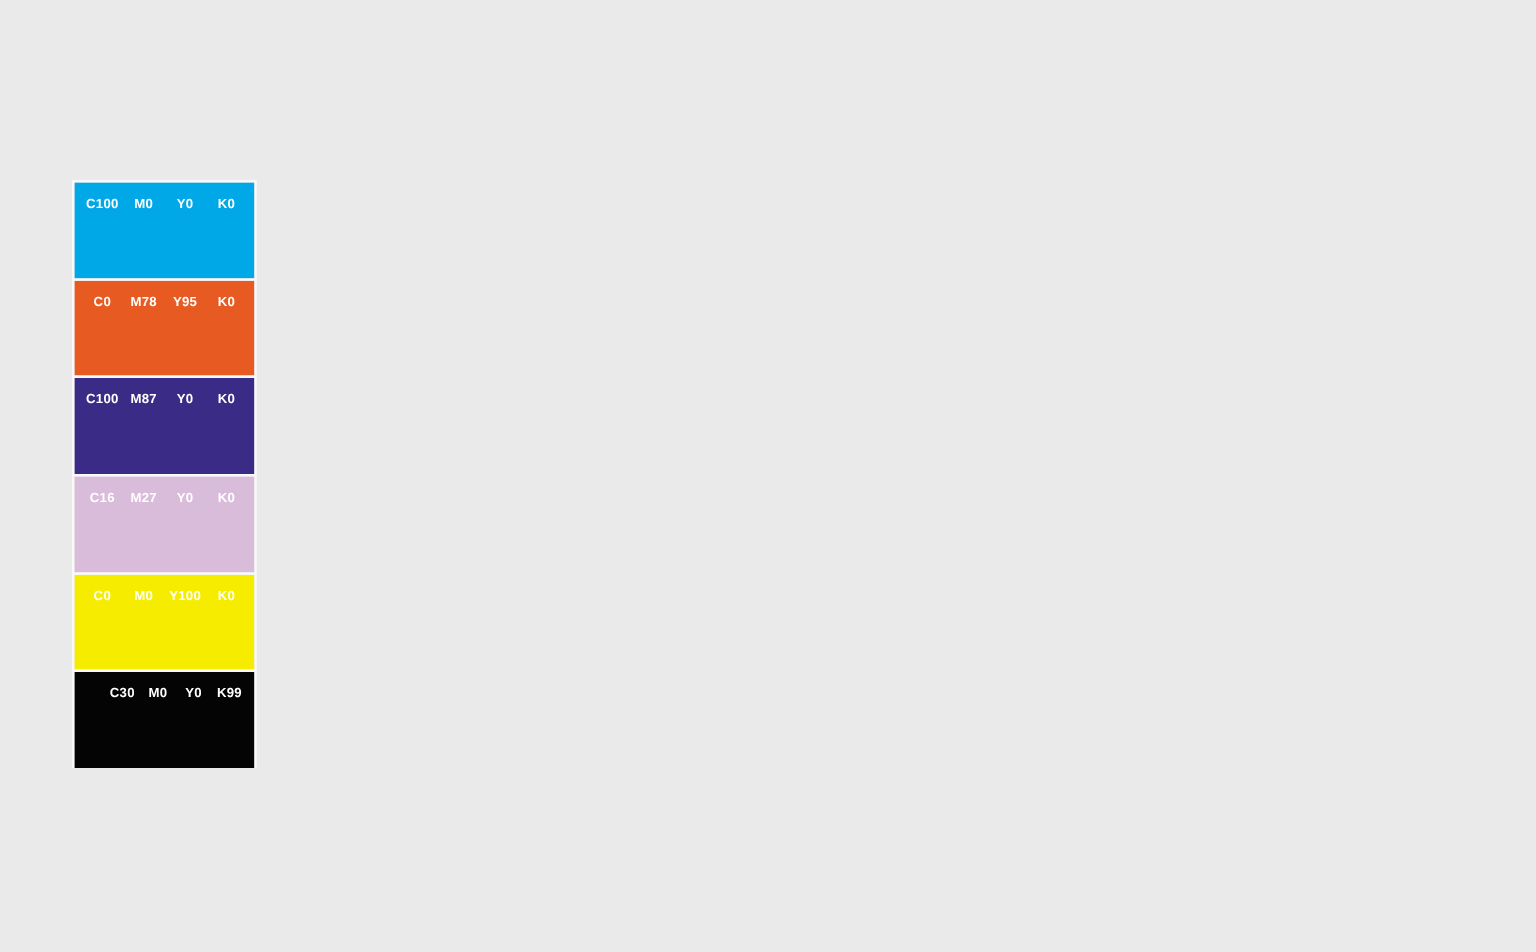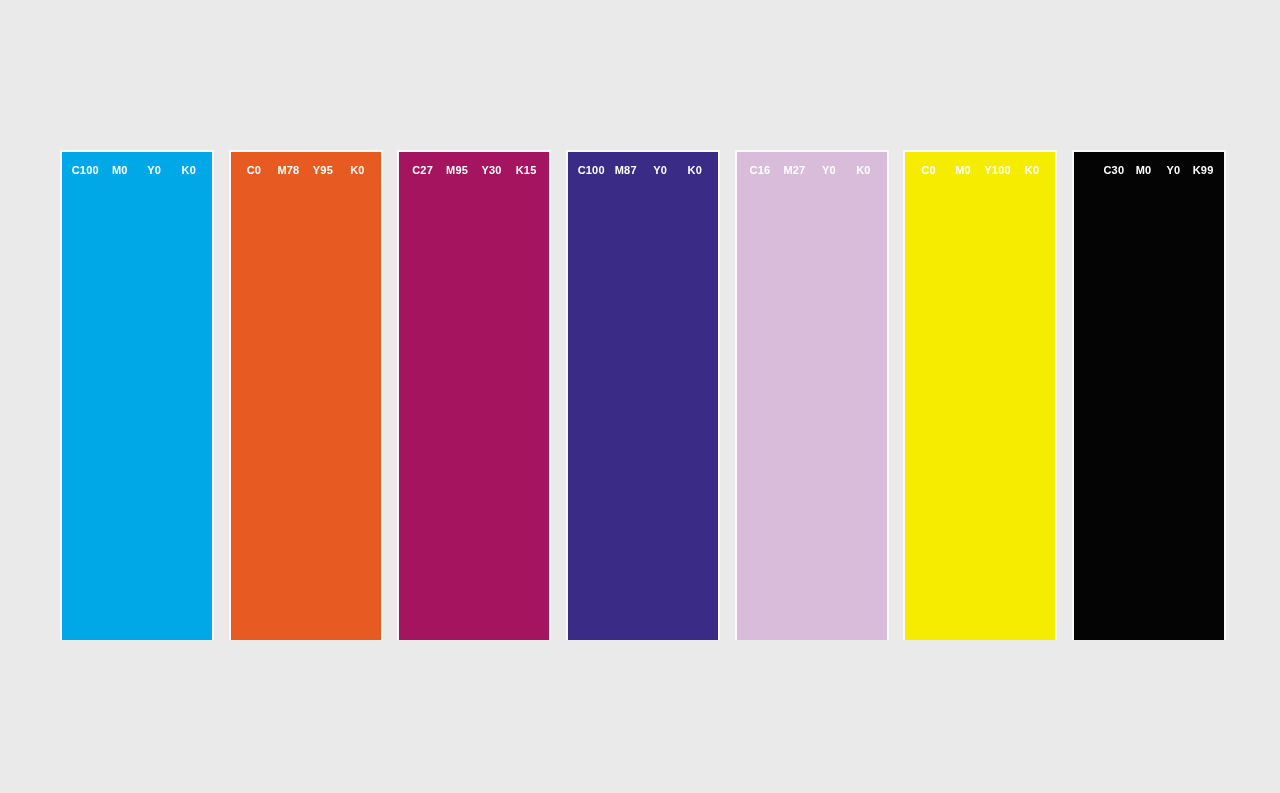--- a/index.html
+++ b/index.html
@@ -22,21 +22,21 @@
     box-sizing: border-box;
   }
 
   #swatch-strip {
     position: absolute;
     left: 60px;
     top: 150px;
     width: 1166px;
     height: 490px;
     display: flex;
-    flex-direction: row;
+    flex-direction: column;
     justify-content: space-between;
     align-items: stretch;
   }
 
   .swatch {
     position: relative;
     width: 154px;
     height: 490px;
     box-sizing: border-box;
     border-left: 2px solid rgba(255,255,255,0.72);
@@ -98,29 +98,20 @@
       <div class="swatch" style="border-left-color: rgba(255, 255, 255, 0.72); border-top-color: rgba(255, 255, 255, 0.72); border-right-color: rgba(255, 255, 255, 0.72);">
         <div class="swatch-fill" style="background: rgb(231, 91, 34);"></div>
         <div class="swatch-label" style="color: rgb(255, 255, 255);">
           <span class="chan">C0</span>
           <span class="chan">M78</span>
           <span class="chan">Y95</span>
           <span class="chan">K0</span>
         </div>
       </div>
       <div class="swatch" style="border-left-color: rgba(255, 255, 255, 0.72); border-top-color: rgba(255, 255, 255, 0.72); border-right-color: rgba(255, 255, 255, 0.72);">
-        <div class="swatch-fill" style="background: rgb(164, 20, 95);"></div>
-        <div class="swatch-label" style="color: rgb(255, 255, 255);">
-          <span class="chan">C27</span>
-          <span class="chan">M95</span>
-          <span class="chan">Y30</span>
-          <span class="chan">K15</span>
-        </div>
-      </div>
-      <div class="swatch" style="border-left-color: rgba(255, 255, 255, 0.72); border-top-color: rgba(255, 255, 255, 0.72); border-right-color: rgba(255, 255, 255, 0.72);">
         <div class="swatch-fill" style="background: rgb(58, 43, 134);"></div>
         <div class="swatch-label" style="color: rgb(255, 255, 255);">
           <span class="chan">C100</span>
           <span class="chan">M87</span>
           <span class="chan">Y0</span>
           <span class="chan">K0</span>
         </div>
       </div>
       <div class="swatch" style="border-left-color: rgba(255, 255, 255, 0.72); border-top-color: rgba(255, 255, 255, 0.72); border-right-color: rgba(255, 255, 255, 0.72);">
         <div class="swatch-fill" style="background: rgb(217, 188, 217);"></div>

